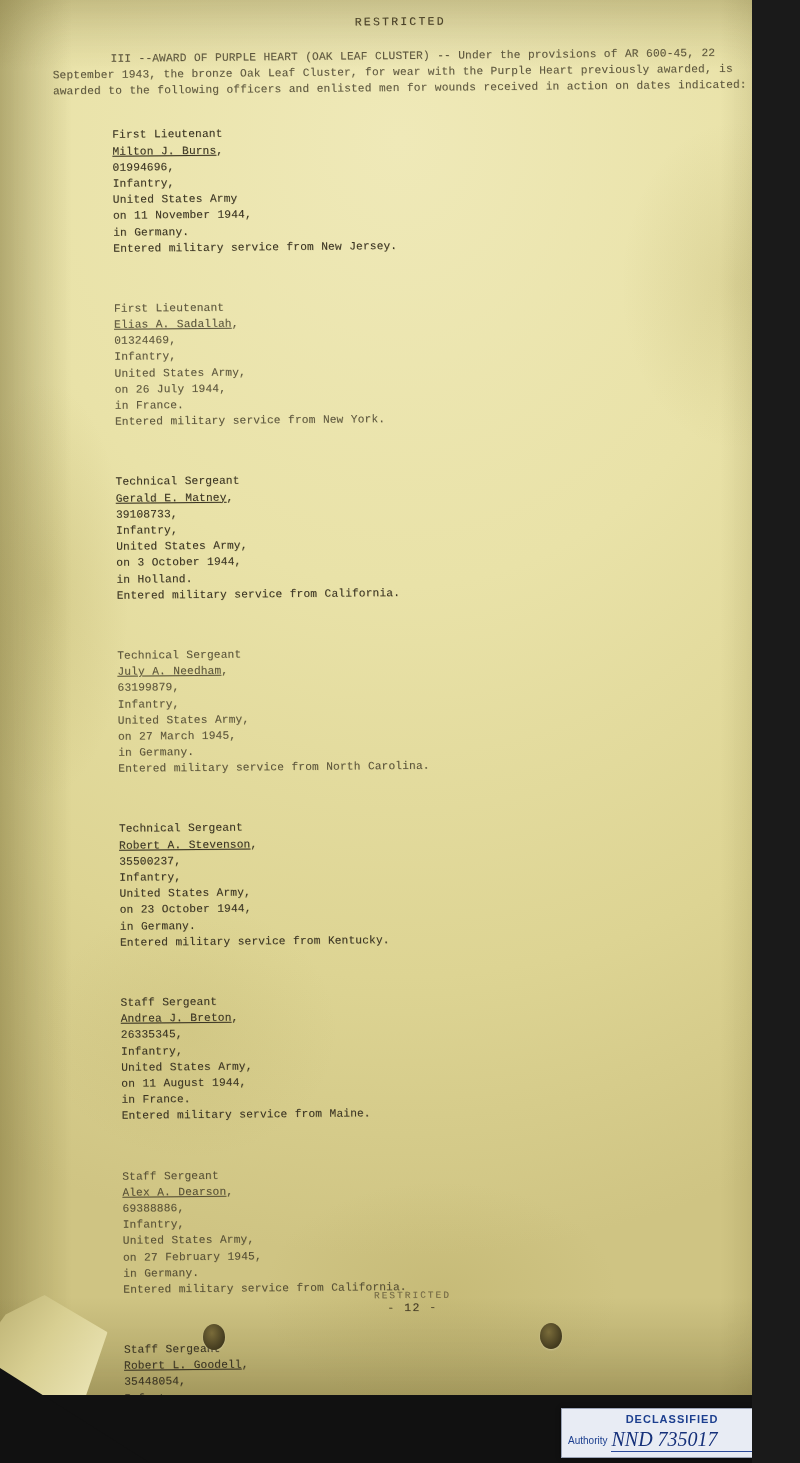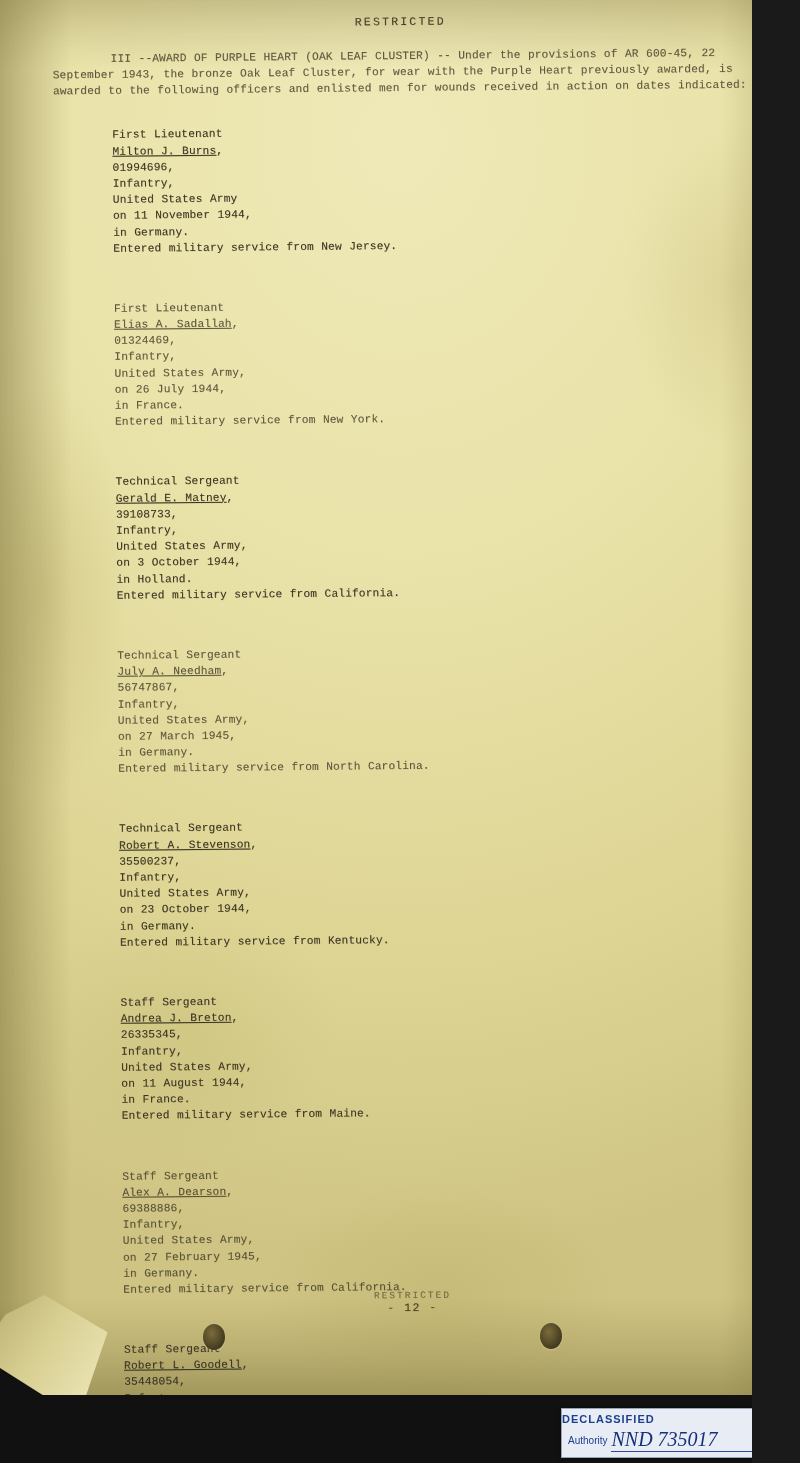--- a/index.html
+++ b/index.html
@@ -156,21 +156,21 @@
     position: absolute;
     left: 561px;
     top: 1408px;
     width: 220px;
     height: 48px;
     background: #e8ecf4;
     border: 1px solid #9aa3b5;
     box-shadow: 0 0 4px rgba(0,0,0,0.5);
   }
   .declass .dtitle {
-    text-align: left;
+    text-align: center;
     font-family: "Liberation Sans", sans-serif;
     font-size: 11px;
     font-weight: bold;
     letter-spacing: 1px;
     color: #1c3f8f;
     margin-top: 4px;
   }
   .declass .dauth {
     font-family: "Liberation Sans", sans-serif;
     font-size: 10px;
@@ -240,21 +240,21 @@
         <span>Infantry</span>,
         <span>United States Army</span>,
         <span>on 3 October 1944</span>,
         <span>in Holland.</span>
         <span>Entered military service from California.</span>
       </p>
 
       <p class="para faded1">
         <span>Technical Sergeant</span>
         <span class="u">July A. Needham</span>,
-        <span>56747867</span>,
+        <span>63199879</span>,
         <span>Infantry</span>,
         <span>United States Army</span>,
         <span>on 27 March 1945</span>,
         <span>in Germany.</span>
         <span>Entered military service from North Carolina.</span>
       </p>
 
       <p class="para">
         <span>Technical Sergeant</span>
         <span class="u">Robert A. Stevenson</span>,

